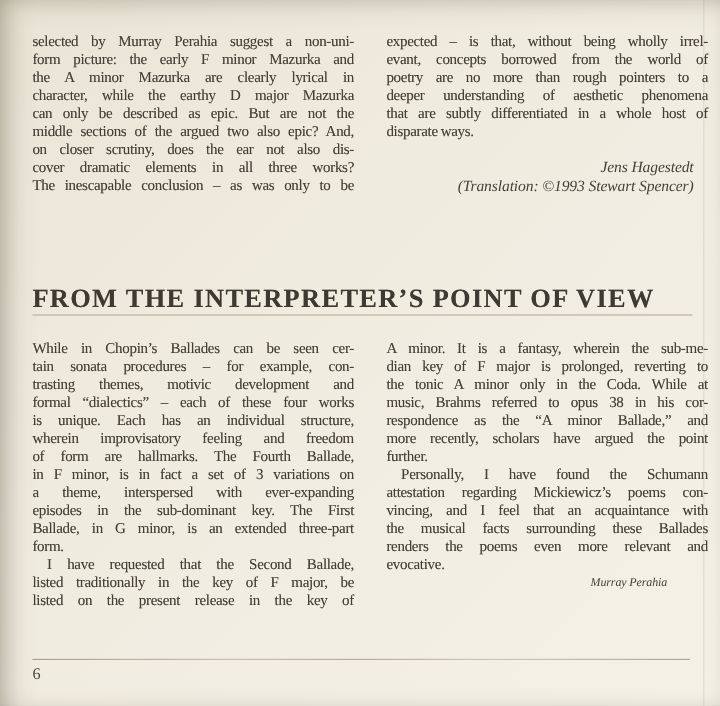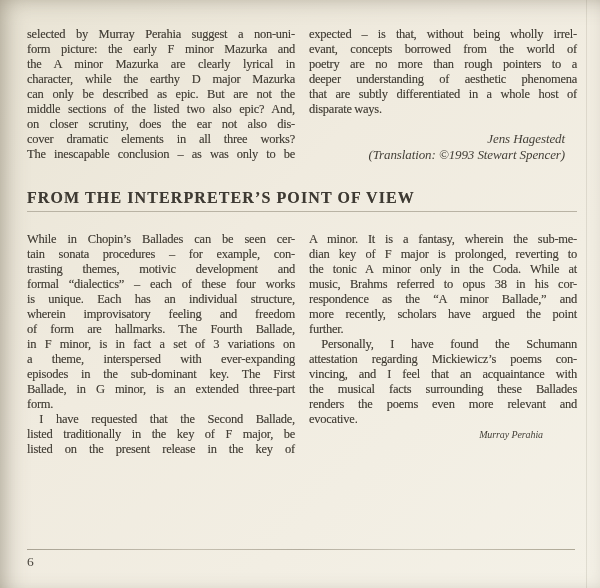--- a/index.html
+++ b/index.html
@@ -17,21 +17,21 @@
       inset 16px 10px 24px -14px rgba(90, 80, 60, 0.50),
       inset -6px -8px 20px -14px rgba(90, 80, 60, 0.25);
     color: #433f37;
     padding: 27px 23px 0 27px;
   }
   
   .edge-crease {
     position: absolute; top: 0; right: 13px; width: 1px; height: 588px;
     background: rgba(100, 90, 70, 0.14);
   }
-  .columns { display: flex; gap: 14px; }
+  .columns { display: flex; gap: 27px; }
   .col { width: 268px; flex: 0 0 268px; }
   .body-text {
     font-size: 12.5px;
     line-height: 15px;
     letter-spacing: -0.25px;
     word-spacing: -0.5px;
     text-shadow: 0 0 0.5px rgba(70, 63, 50, 0.45);
   }
   .line { text-align: left; white-space: normal; }
   .line.j { text-align: justify; text-align-last: justify; }
@@ -47,22 +47,22 @@
   .sig2 {
     margin-top: 0;
     text-align: right;
     font-style: italic;
     font-size: 10px;
     line-height: 15px;
     padding-right: 34px;
     letter-spacing: -0.1px;
   }
   .section-heading {
-    margin-top: 27px;
-    font-size: 16px;
+    margin-top: 78px;
+    font-size: 22px;
     line-height: 17px;
     letter-spacing: 1.1px;
     color: #3e3a33;
     padding-bottom: 5px;
     border-bottom: 1px solid #b9b3a4;
     text-shadow: 0 0 0.5px rgba(60, 55, 45, 0.5);
   }
   .section2 { margin-top: 20px; }
   .footer {
     position: absolute;
@@ -85,21 +85,21 @@
 
   <div class="edge-crease"></div>
 
   <div class="columns">
     <div class="col body-text">
         <div class="line j">selected by Murray Perahia suggest a non-uni-</div>
         <div class="line j">form picture: the early F minor Mazurka and</div>
         <div class="line j">the A minor Mazurka are clearly lyrical in</div>
         <div class="line j">character, while the earthy D major Mazurka</div>
         <div class="line j">can only be described as epic. But are not the</div>
-        <div class="line j">middle sections of the listed two also epic? And,</div>
+        <div class="line j">middle sections of the argued two also epic? And,</div>
         <div class="line j">on closer scrutiny, does the ear not also dis-</div>
         <div class="line j">cover dramatic elements in all three works?</div>
         <div class="line j">The inescapable conclusion – as was only to be</div>
       </div>
     <div class="col">
       <div class="body-text">
           <div class="line j">expected – is that, without being wholly irrel-</div>
           <div class="line j">evant, concepts borrowed from the world of</div>
           <div class="line j">poetry are no more than rough pointers to a</div>
           <div class="line j">deeper understanding of aesthetic phenomena</div>

